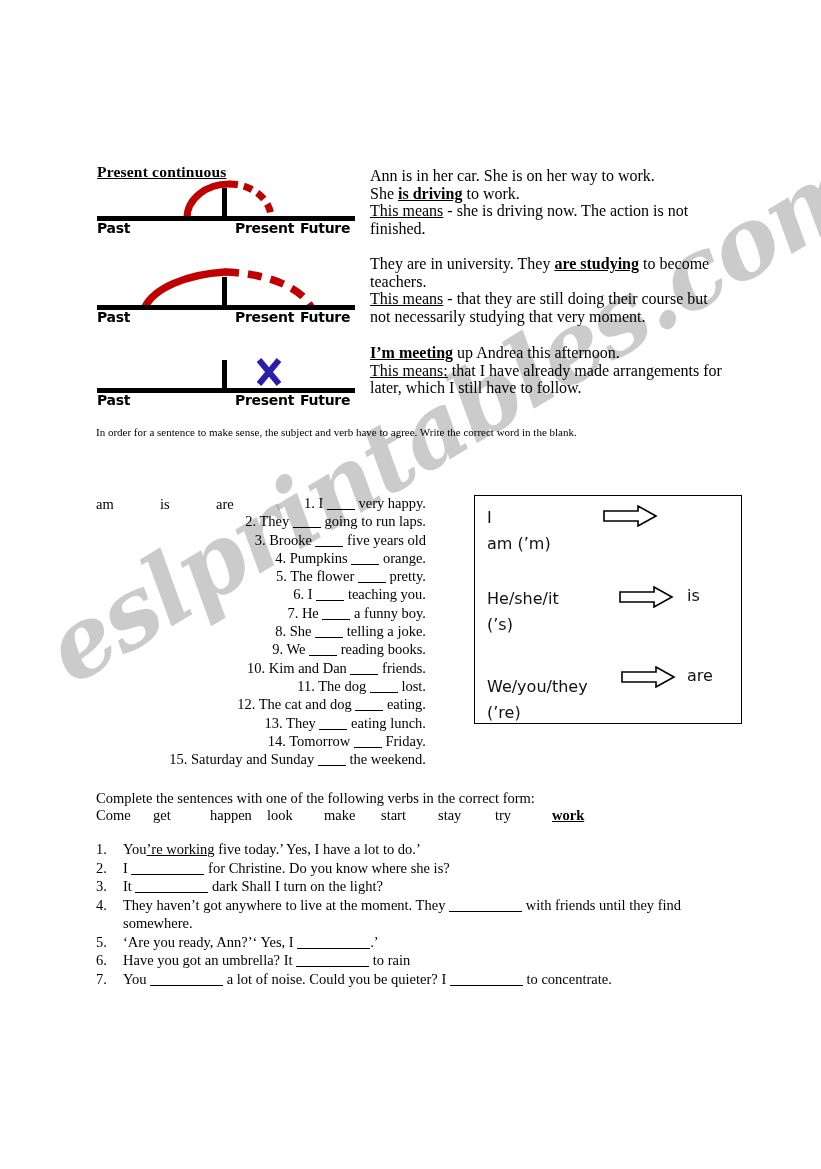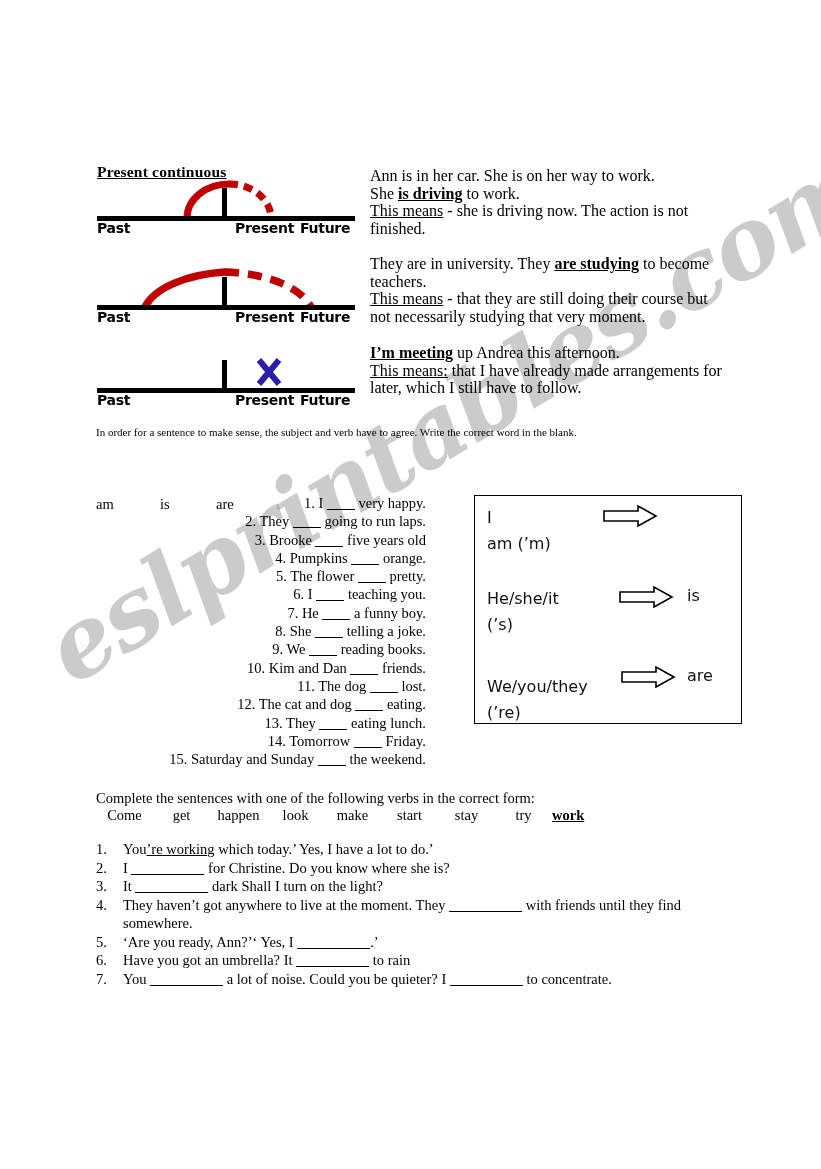--- a/index.html
+++ b/index.html
@@ -199,21 +199,21 @@
     width: 628px;
     font-size: 14.5px;
     line-height: 18px;
   }
   .verbbank {
     position: absolute;
     left: 96px;
     top: 807px;
     font-size: 14.5px;
   }
-  .verbbank span { display: inline-block; text-align: center; }
+  .verbbank span { display: inline-block; text-align: left; }
   .verbbank .vb { width: 57px; }
   .verbbank .vb-last { font-weight: bold; text-decoration: underline; width: auto; }
 
   .numlist2 {
     position: absolute;
     left: 96px;
     top: 840px;
     width: 628px;
     font-size: 14.5px;
     line-height: 18.5px;
@@ -361,21 +361,21 @@
       </svg>
     </div>
     <div class="pb-verb pb-v3">are</div>
   </div>
 
   <div class="instr2">Complete the sentences with one of the following verbs in the correct form:</div>
 
   <div class="verbbank" id="verbbank"><span class="vb">Come</span><span class="vb">get</span><span class="vb">happen</span><span class="vb">look</span><span class="vb">make</span><span class="vb">start</span><span class="vb">stay</span><span class="vb">try</span><span class="vb-last">work</span></div>
 
   <div class="numlist2" id="numlist2">
-      <div class="row"><span class="num">1.</span><span>You</span><span class="bu2">’re working</span><span> which today.’ Yes, I have a lot to do.’</span></div>
+      <div class="row"><span class="num">1.</span><span>You</span><span class="bu2">’re working</span><span> five today.’ Yes, I have a lot to do.’</span></div>
       <div class="row"><span class="num">2.</span><span>I </span><span class="blank-l"></span><span> for Christine. Do you know where she is?</span></div>
       <div class="row"><span class="num">3.</span><span>It </span><span class="blank-l"></span><span> dark  Shall I turn on the light?</span></div>
       <div class="row"><span class="num">4.</span><span>They haven’t got anywhere to live at the moment. They </span><span class="blank-l"></span><span> with friends until they find somewhere.</span></div>
       <div class="row"><span class="num">5.</span><span>‘Are you ready, Ann?’‘ Yes, I </span><span class="blank-l"></span><span>.’</span></div>
       <div class="row"><span class="num">6.</span><span>Have you got an umbrella? It </span><span class="blank-l"></span><span> to rain</span></div>
       <div class="row"><span class="num">7.</span><span>You </span><span class="blank-l"></span><span> a lot of noise. Could you be quieter? I </span><span class="blank-l"></span><span> to concentrate.</span></div>
     </div>
 
 </div>
 

